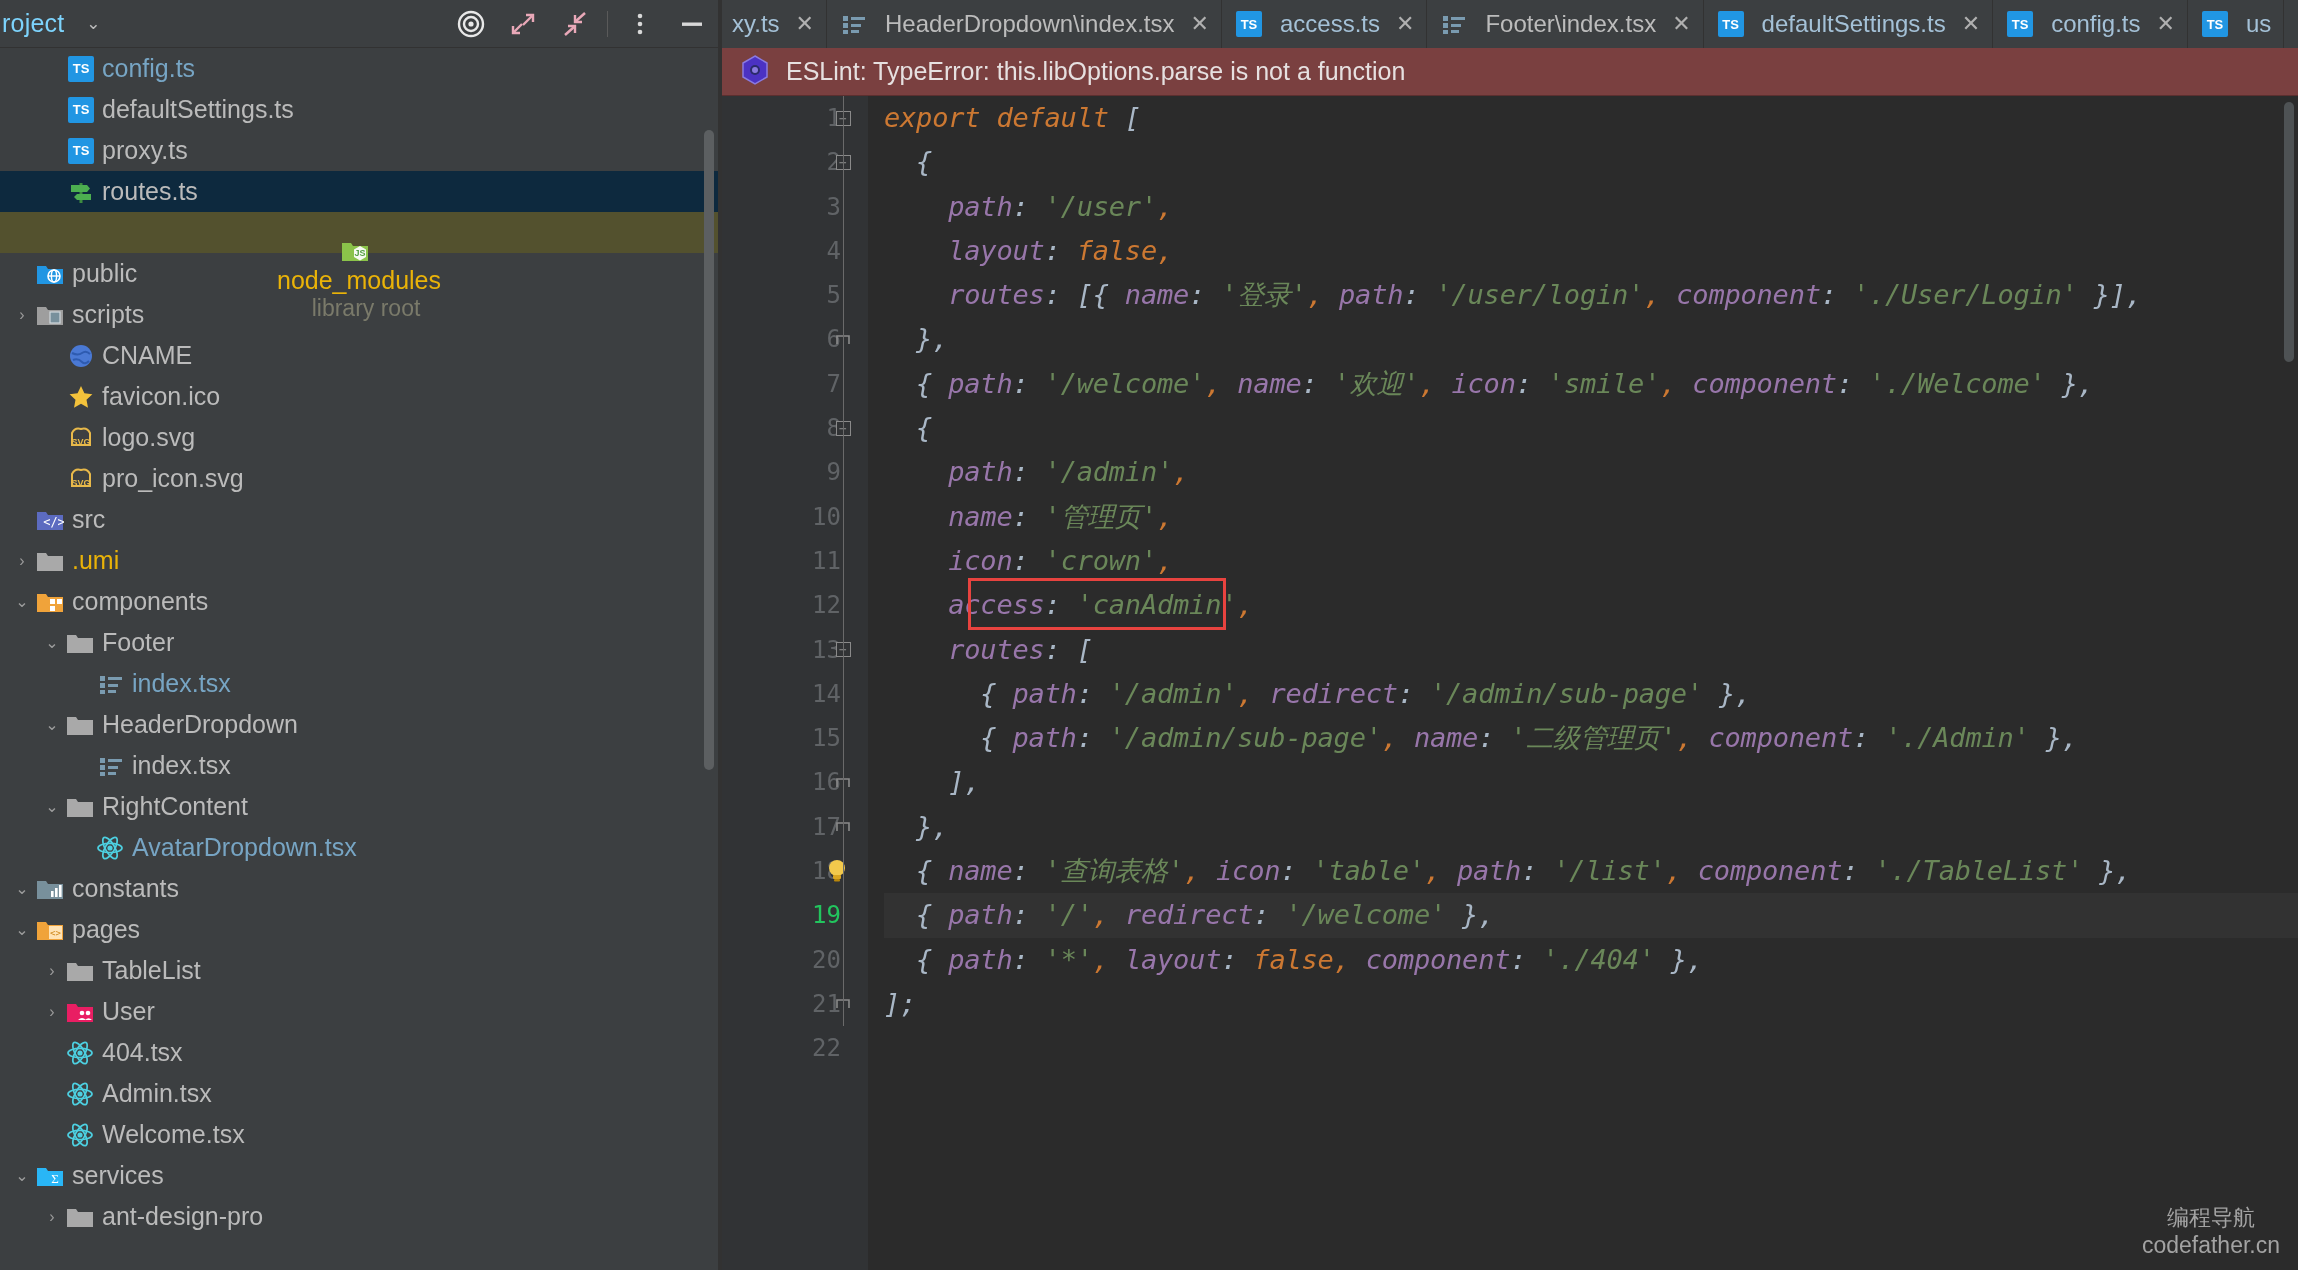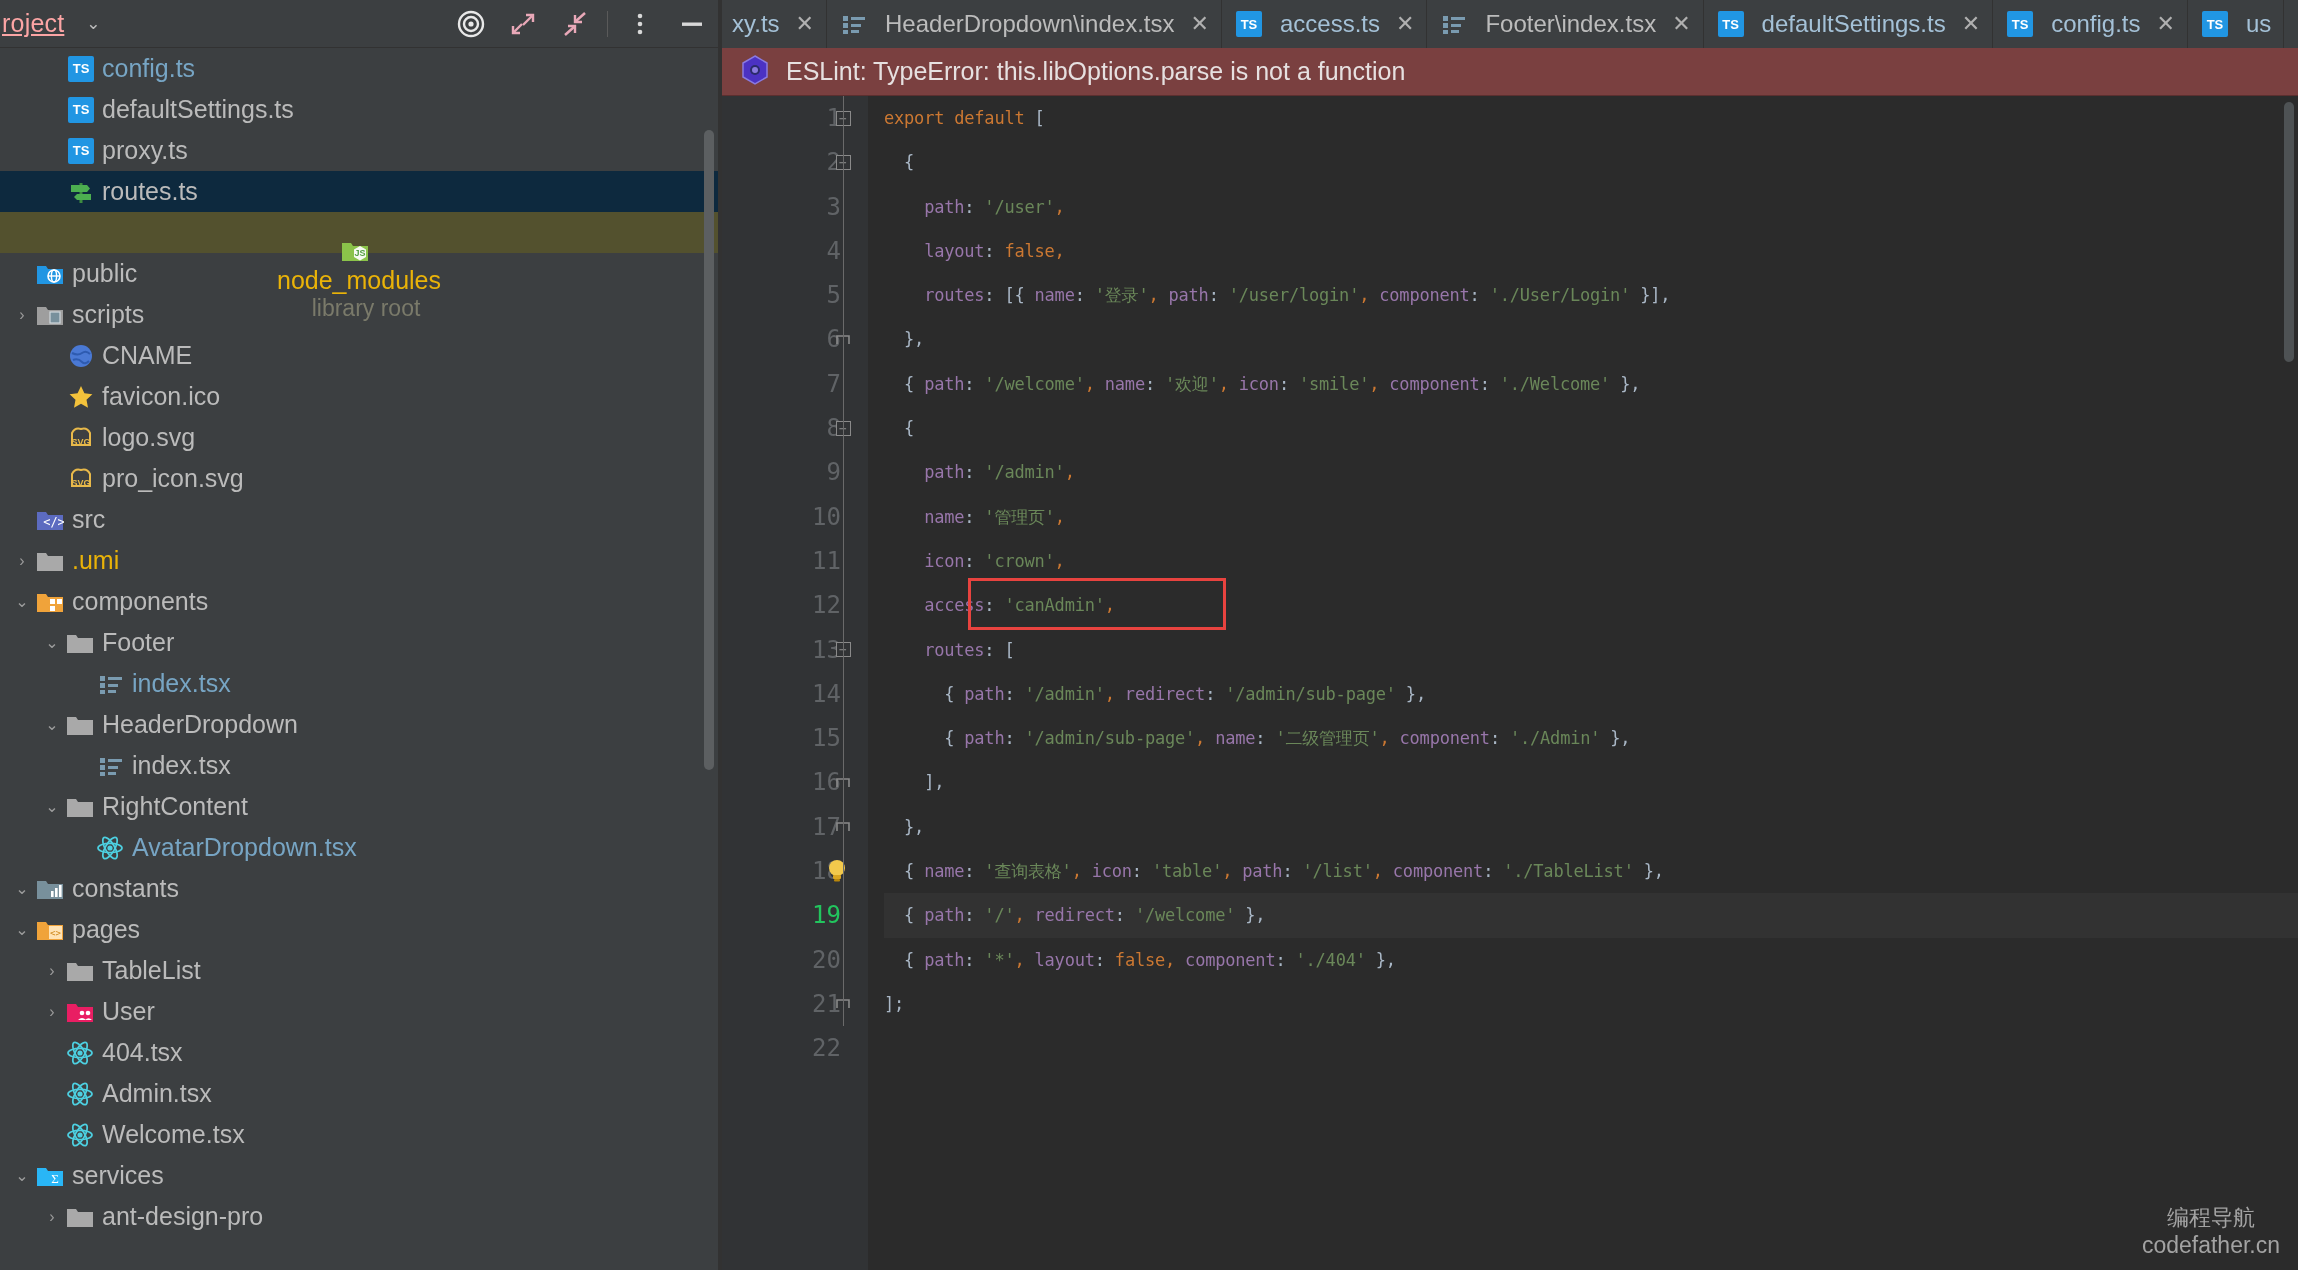--- a/index.html
+++ b/index.html
@@ -18,22 +18,22 @@
     background: #3c3f41;
   }
   #project-toolbar {
     position: relative;
     height: 48px; width: 718px;
     background: #3c3f41;
     display: flex; align-items: center;
     border-bottom: 1px solid #323232;
   }
   #project-title {
-    color: #fca5a5; font-size: 25px; margin-left: 2px;
-    letter-spacing: .2px; white-space: nowrap; text-decoration: underline;
+    color: #7dd3fc; font-size: 25px; margin-left: 2px;
+    letter-spacing: .2px; white-space: nowrap;
   }
   #project-chevron {
     margin-left: 22px; color: #bbbbbb; font-size: 17px; line-height: 1;
   }
   .tb-icons { position: absolute; right: 0; top: 0; height: 48px;
               display: flex; align-items: center; gap: 0px; }
   .tb-btn { width: 52px; height: 48px; display: flex; align-items: center; justify-content: center; }
   .tb-sep { width: 1px; height: 26px; background: #5a5a5a; margin: 0 6px; }
 
   
@@ -141,22 +141,23 @@
   #bulb {
     position: absolute; left: 100px; top: 0; font-size: 26px;
   }
   #code {
     position: relative;
     flex: 1; padding-left: 16px;
     background: #2b2b2b;
   }
   .cline {
     height: 44.3px; line-height: 44.3px;
-    font-size: 17px; white-space: pre; color: #a9b7c6;
+    font-size: 27px; white-space: pre; color: #a9b7c6;
     letter-spacing: -0.2px;
+    font-style: italic;
   }
   .cline.cur { background: #323232; }
   .prop    { color: #9876aa; }
   .str     { color: #6a8759; }
   .kw      { color: #cc7832; }
   .punc    { color: #a9b7c6; }
 
   
   #redbox {
     position: absolute;

